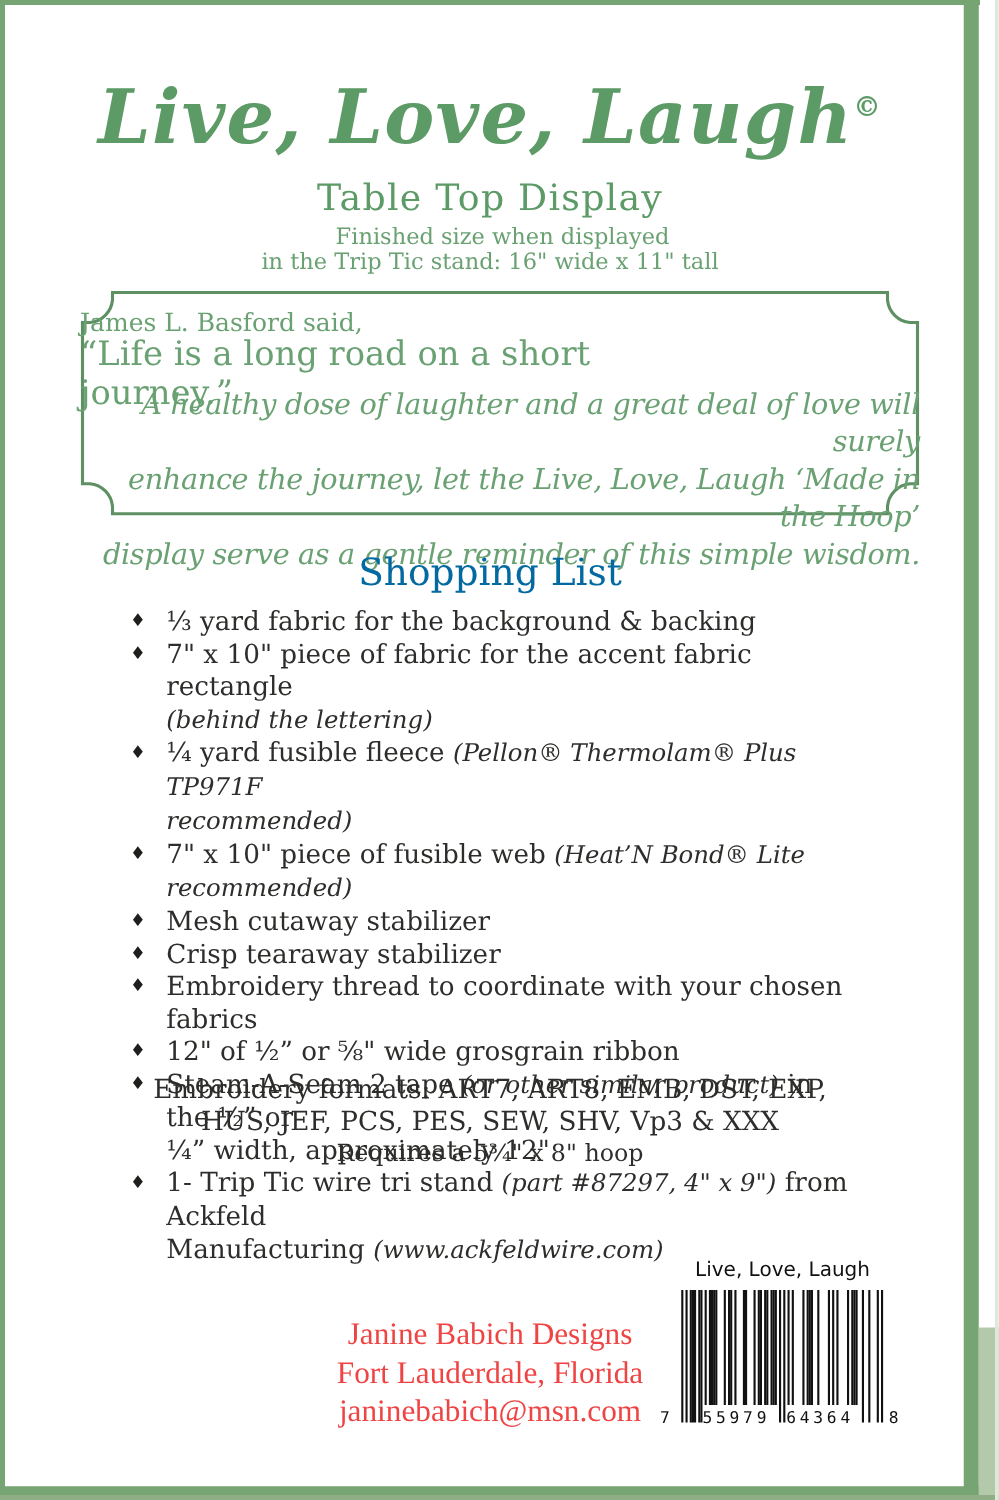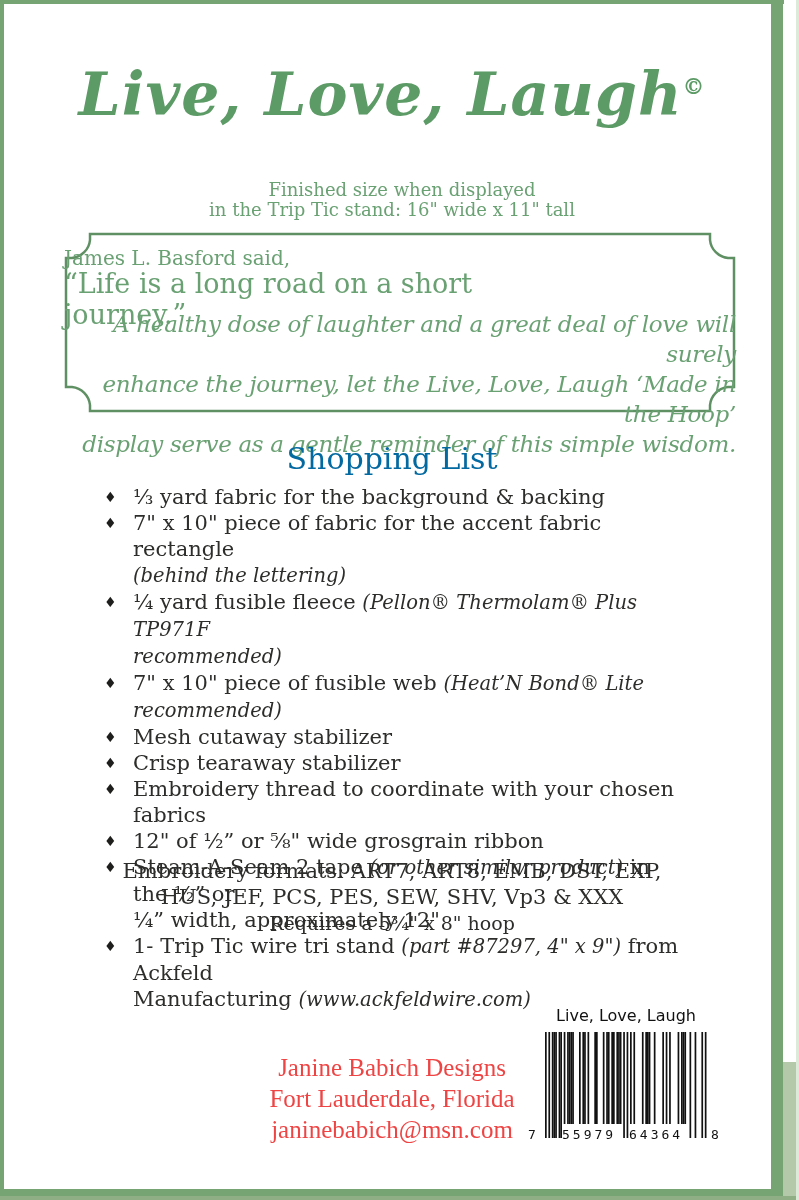--- a/index.html
+++ b/index.html
@@ -64,20 +64,21 @@
 
   <div class="stripe stripe-top"></div>
   <div class="stripe stripe-left"></div>
   <div class="stripe stripe-right"></div>
   <div class="stripe stripe-bottom"></div>
   <div class="edge-bottom"></div>
   <div class="edge-right-low"></div>
   <div class="edge-right-thin"></div>
 
   <div class="centered title-script"><span>Live, Love, Laugh</span><span class="copy">©</span></div>
+  <div class="centered subtitle">Table Top Display</div>
   <div class="centered fin1">Finished size when displayed</div>
   <div class="centered fin2">in the Trip Tic stand:  16" wide x 11" tall</div>
 
   <div class="quote-box">
     <svg width="672" height="181" viewBox="0 0 672 181">
       <path d="M 26 2 H 646 L 646 8 A 20 20 0 0 0 664 26 L 670 26 V 155 L 664 155 A 20 20 0 0 0 646 173 L 646 179 H 26 L 26 173 A 20 20 0 0 0 8 155 L 2 155 V 26 L 8 26 A 20 20 0 0 0 26 8 Z" fill="none" stroke="#5f9063" stroke-width="2.5"></path>
     </svg>
     <div class="qb-attr">James L. Basford said,</div>
     <div class="qb-quote">“Life is a long road on a short journey.”</div>
     <div class="qb-body">

